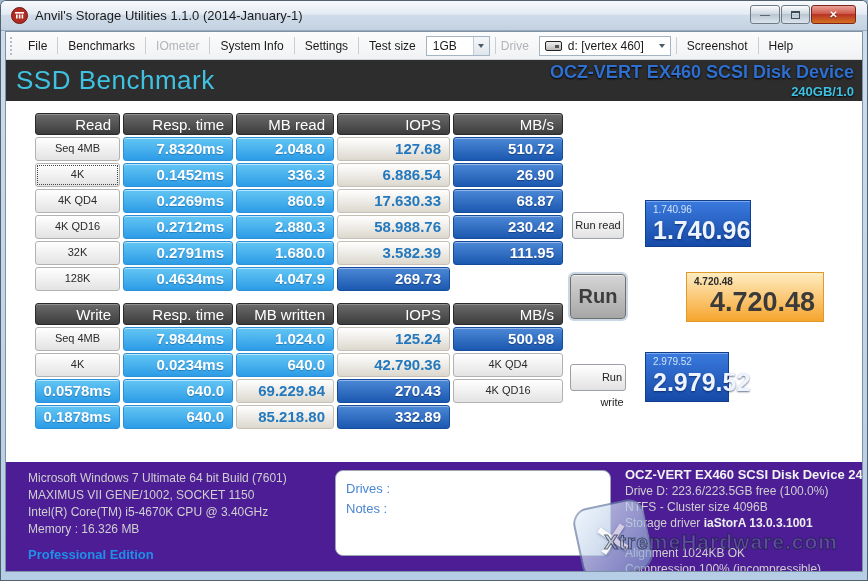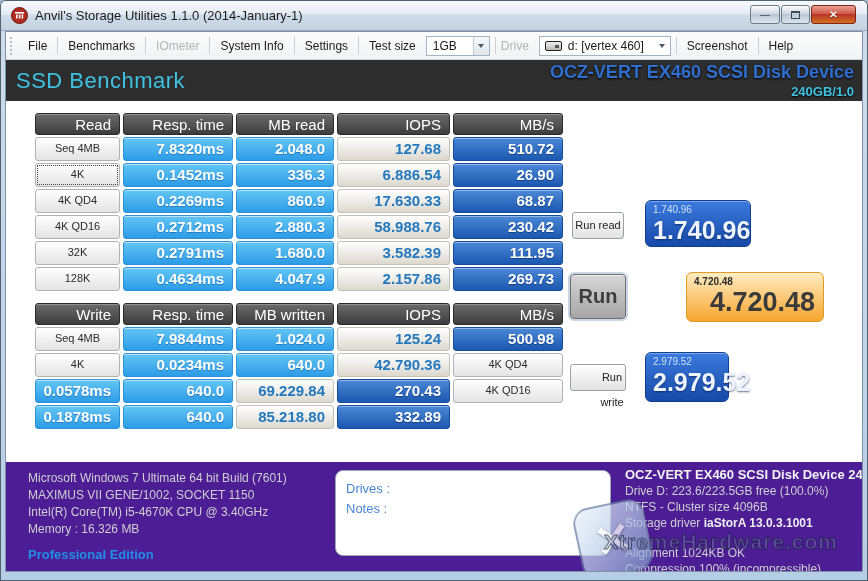--- a/index.html
+++ b/index.html
@@ -47,21 +47,21 @@
     background:linear-gradient(#f6f8fa,#dfe6ec); display:flex; align-items:center; justify-content:center; }
   .tri { width:0; height:0; border-left:3px solid transparent; border-right:3px solid transparent;
     border-top:4px solid #4a5a68; }
   .drive-icon { width:17px; height:10px; border:1px solid #222; border-radius:2px; margin-left:5px;
     background:linear-gradient(#eee,#bbb); position:relative; }
   .drive-icon::after { content:""; position:absolute; right:2px; top:3px; width:4px; height:3px; background:#555; }
 
   
   .band { position:absolute; top:28px; left:0; right:0; height:41px; background:#2d2d2d;
     display:flex; justify-content:space-between; align-items:center; padding:0 8px 0 10px; }
-  .band-title { font-size:22px; color:#3fc2e2; letter-spacing:.5px; }
+  .band-title { font-size:26px; color:#3fc2e2; letter-spacing:.5px; }
   .band-right { text-align:right; line-height:1.25; }
   .band-dev { font-size:18px; font-weight:bold; color:#2e6fd0; text-shadow:0 1px 2px #000; }
   .band-cap { font-size:13px; font-weight:bold; color:#3fc2e2; text-shadow:0 1px 2px #000; }
 
   
   .bench { position:absolute; left:29px; display:grid;
     grid-template-columns:85px 110px 98px 113px 110px; column-gap:3px; row-gap:2px; }
   #read-table  { top:81px;  grid-template-rows:22px repeat(6,24px); }
   #write-table { top:271px; grid-template-rows:22px repeat(4,24px); }
   .cell { border-radius:3px; font-size:15px; line-height:22px; overflow:hidden; white-space:nowrap; }
@@ -81,21 +81,21 @@
 
   
   .btn { position:absolute; border-radius:3px; cursor:pointer; text-align:center; color:#222;
     background:linear-gradient(#ffffff,#e2e2e2); border:1px solid #9aa0a6; font-size:11px; }
   #run-read  { left:566px; top:180px; width:52px; height:27px; line-height:25px; }
   #run-write { left:564px; top:332px; width:56px; height:27px; line-height:25px;padding-left:28px; }
   #run-main  { left:564px; top:242px; width:56px; height:45px; line-height:43px;
     font-size:20px; font-weight:bold; color:#3d3d3d; border-radius:4px; border:1px solid #6f6f6f;
     background:linear-gradient(#d6d6d6,#a6a6a6); box-shadow:0 0 0 2px #c9d6e4, inset 0 1px 0 rgba(255,255,255,.6); }
 
-  .score { position:absolute; border-radius:6px; padding:3px 8px 0 7px; }
+  .score { position:absolute; border-radius:0; padding:3px 8px 0 7px; }
   .score .mini { font-size:10px; line-height:12px; }
   .score .big  { font-size:25px; font-weight:bold; text-align:right; line-height:28px; }
   .score.sblue { background:linear-gradient(#3a7ade,#164aa8); border:1px solid #123e8e;
     box-shadow:inset 0 1px 0 rgba(255,255,255,.35); }
   .score.sblue .mini { color:#cfe0f8; }
   .score.sblue .big  { color:#eef4ff; text-shadow:0 1px 2px rgba(0,20,60,.6); }
   #score-read  { left:639px; top:168px; width:106px; height:47px; }
   #score-write { left:639px; top:320px; width:84px; height:50px; }
   #score-total { left:680px; top:240px; width:138px; height:50px;
     background:linear-gradient(#ffedc2,#f6a52d); border:1px solid #e09a28; }
@@ -225,21 +225,20 @@
 
       <div class="cell lcell">32K</div>
       <div class="cell blue">0.2791ms</div>
       <div class="cell blue">1.680.0</div>
       <div class="cell iops">3.582.39</div>
       <div class="cell mbs">111.95</div>
 
       <div class="cell lcell">128K</div>
       <div class="cell blue">0.4634ms</div>
       <div class="cell blue">4.047.9</div>
-      <div class="cell iops">2.157.86</div>
       <div class="cell mbs">269.73</div>
     </div>
 
     <div class="bench" id="write-table">
       <div class="cell hcell">Write</div>
       <div class="cell hcell">Resp. time</div>
       <div class="cell hcell">MB written</div>
       <div class="cell hcell">IOPS</div>
       <div class="cell hcell">MB/s</div>
 

